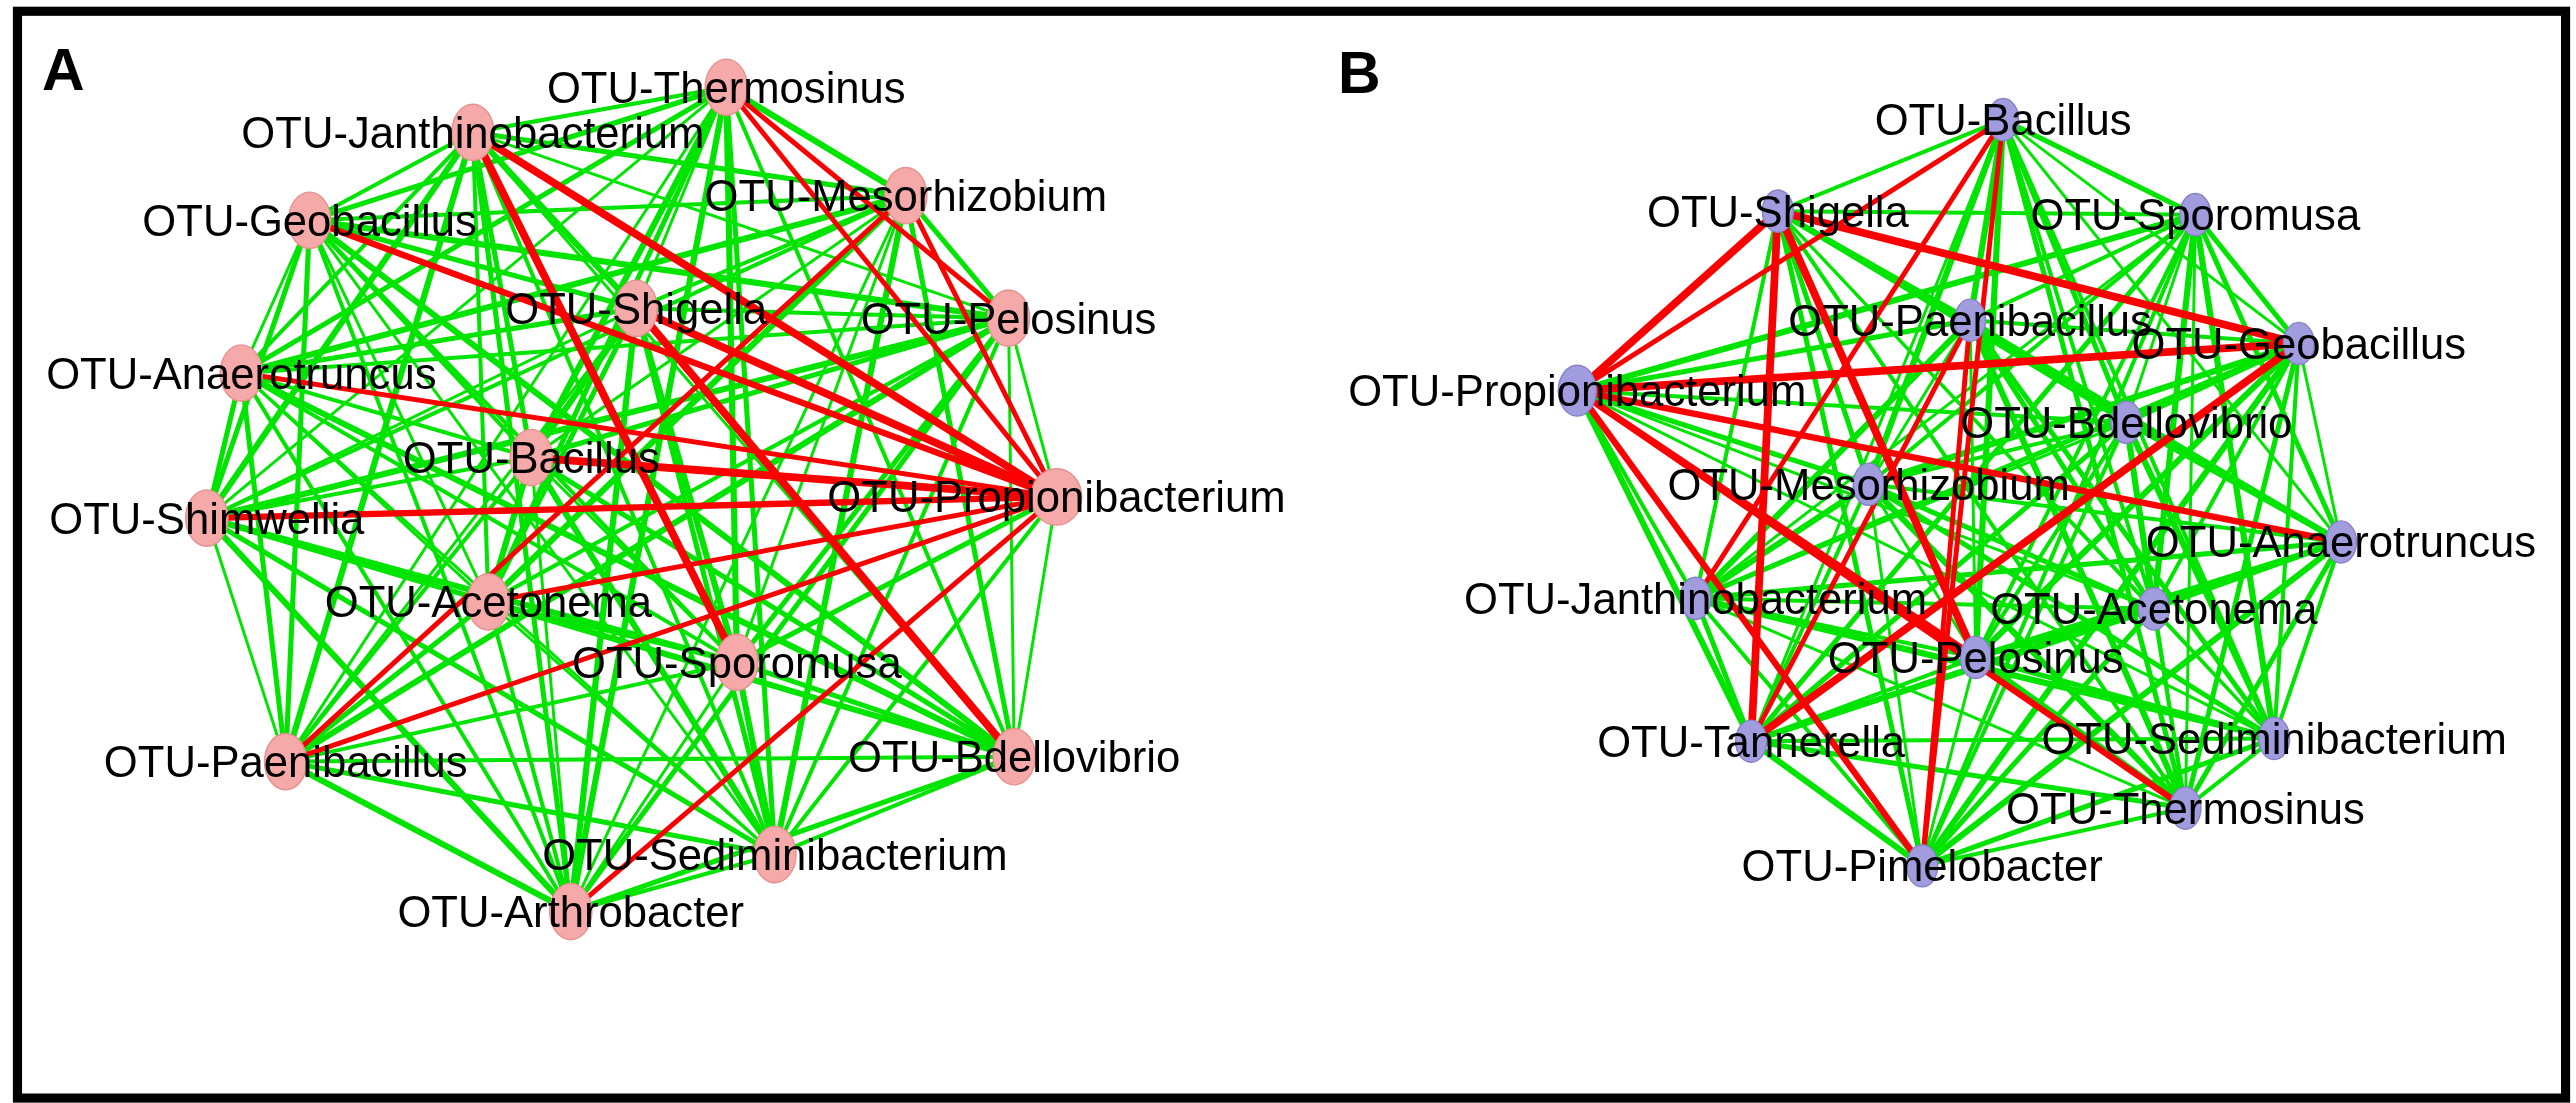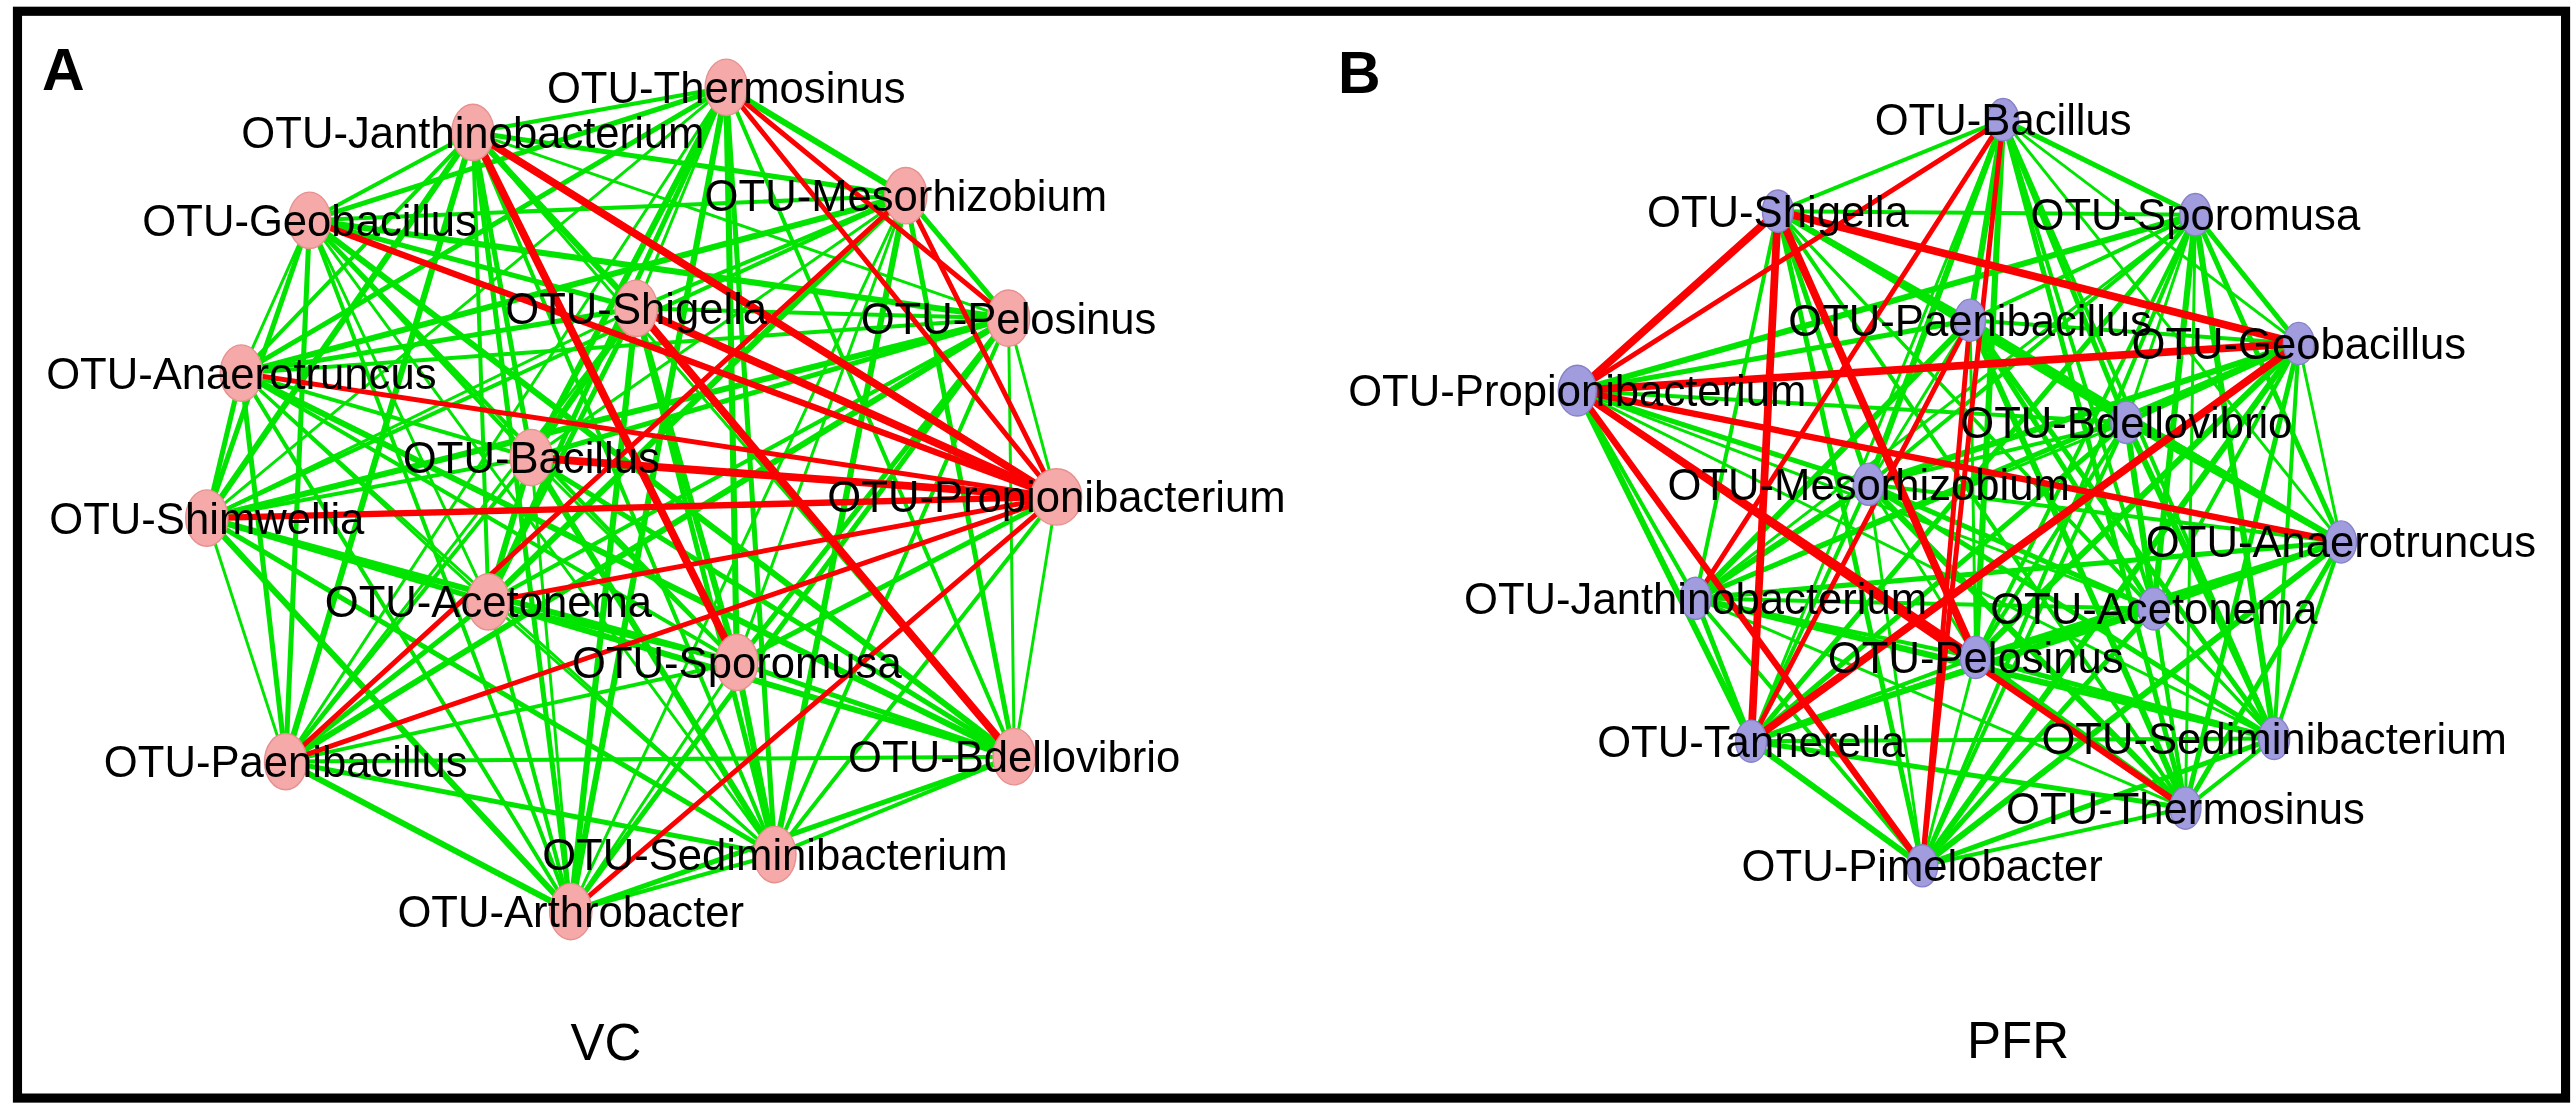--- a/index.html
+++ b/index.html
@@ -349,17 +349,15 @@
           <text x="3104" y="1148" text-anchor="middle" dominant-baseline="central" class="node-label-css" fill="#000000">OTU-Thermosinus</text>
           <text x="2730" y="1230" text-anchor="middle" dominant-baseline="central" class="node-label-css" fill="#000000">OTU-Pimelobacter</text>
         </g>
       </g>
     </svg>
 
   <div id="panel-letter-a" class="overlay panel-letter">A</div>
 
   <div id="panel-letter-b" class="overlay panel-letter">B</div>
 
-  <div id="caption-vc" class="overlay caption">VC</div>
-
-  <div id="caption-pfr" class="overlay caption">PFR</div>
+
 </div>
 
 
 </body></html>

